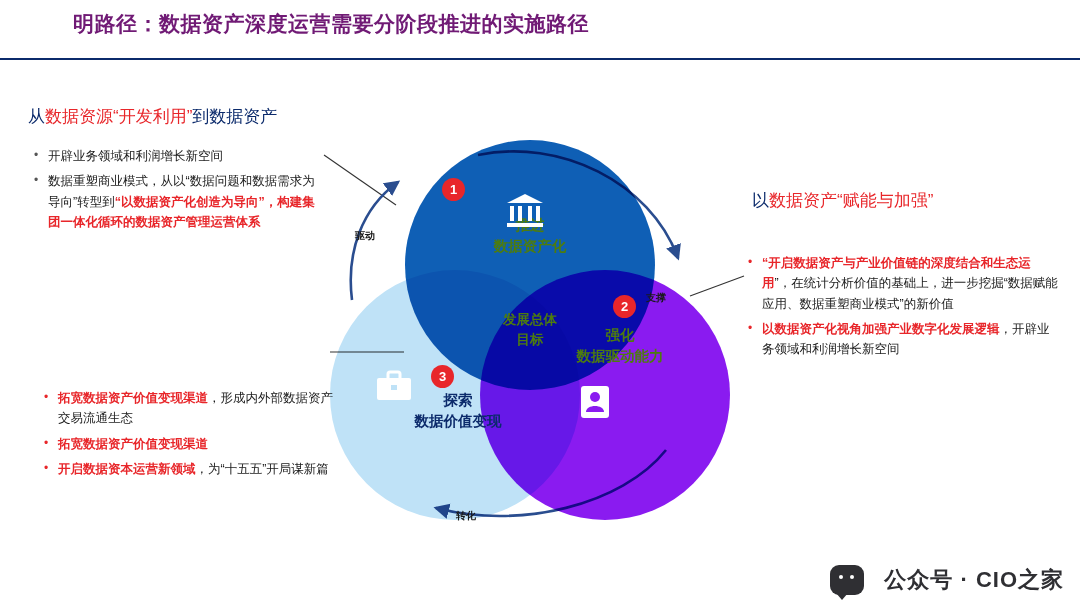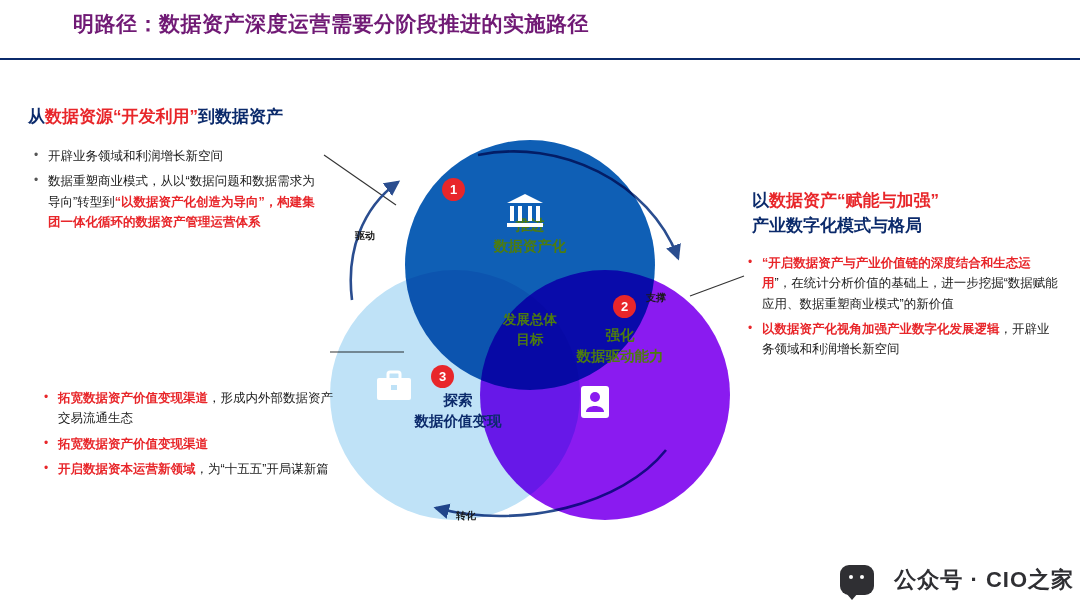--- a/index.html
+++ b/index.html
@@ -38,21 +38,21 @@
     top: 58px;
     width: 1080px;
     height: 2px;
     background: #0b2a6b;
   }
 
   
   .block-head {
     position: absolute;
     font-size: 17px;
-    font-weight: bold;
+    font-weight: normal;
     color: #0b2a6b;
     line-height: 1.45;
   }
   .block-head .hl {
     color: #e8262a;
   }
   .bullets {
     position: absolute;
     font-size: 12.5px;
     line-height: 1.62;
@@ -195,21 +195,21 @@
     left: 0;
     top: 0;
     width: 1080px;
     height: 607px;
     pointer-events: none;
   }
 
   
   .footer {
     position: absolute;
-    right: 6px;
+    right: 16px;
     bottom: 12px;
     display: flex;
     align-items: center;
     gap: 20px;
   }
   .footer .wechat {
     width: 34px;
     height: 30px;
     background: #2f2f33;
     border-radius: 9px;
@@ -307,21 +307,20 @@
     <div class="row">
       <div class="dot">•</div>
       <div class="txt">
         <span class="red">开启数据资本运营新领域</span><span>，为“十五五”开局谋新篇</span>
       </div>
     </div>
   </div>
 
   <div class="block-head" id="right-head-1">
     <span>以</span><span class="hl">数据资产“赋能与加强”</span><br>
-    <span>产业数字化模式与格局</span>
   </div>
 
   <div class="bullets red" id="right-bullets-1">
     <div class="row">
       <div class="dot">•</div>
       <div class="txt">
         <span class="red">“</span><span class="red">开启数据资产与产业价值链的深度结合和生态运用</span><span>”，在统计分析价值的基础上，进一步挖掘“数据赋能应用、数据重塑商业模式”的新价值</span>
       </div>
     </div>
     <div class="row">

